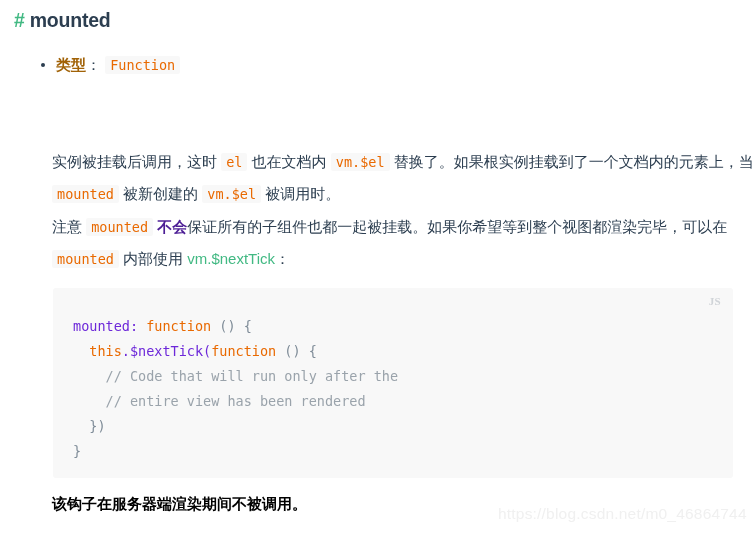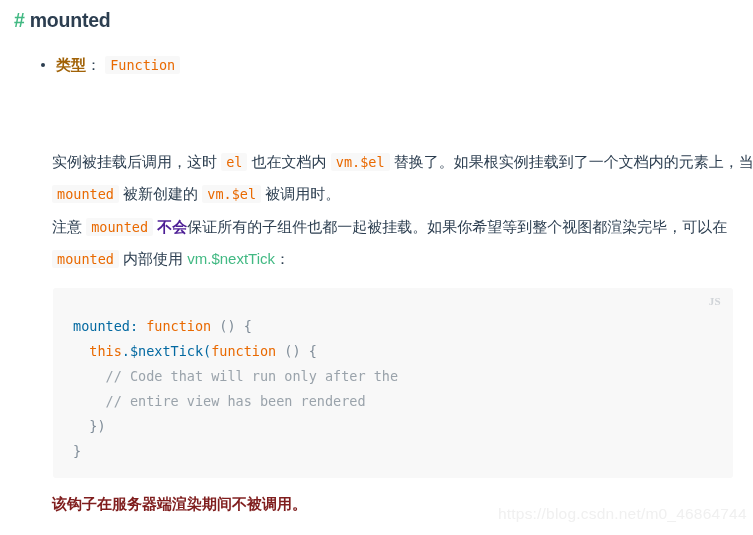--- a/index.html
+++ b/index.html
@@ -135,30 +135,30 @@
     font-size: 13.5px;
     line-height: 25px;
     color: #5a6570;
     white-space: pre;
     tab-size: 2;
   }
   .tok-kw      { color: #e96900; }
   .tok-this    { color: #e96900; }
   .tok-comment { color: #9aa3ab; }
   .tok-punct   { color: #7f8c98; }
-  .tok-plain   { color: #0369a1; }
+  .tok-plain   { color: #6d28d9; }
 
   
   .footnote {
     position: absolute;
     left: 52px;
     top: 492px;
     font-size: 15px;
     font-weight: bold;
-    color: #7f1d1d;
+    color: #000000;
     line-height: 24px;
   }
 
   
   .watermark {
     position: absolute;
     left: 498px;
     top: 505px;
     font-size: 15.5px;
     color: #f0f0f0;

